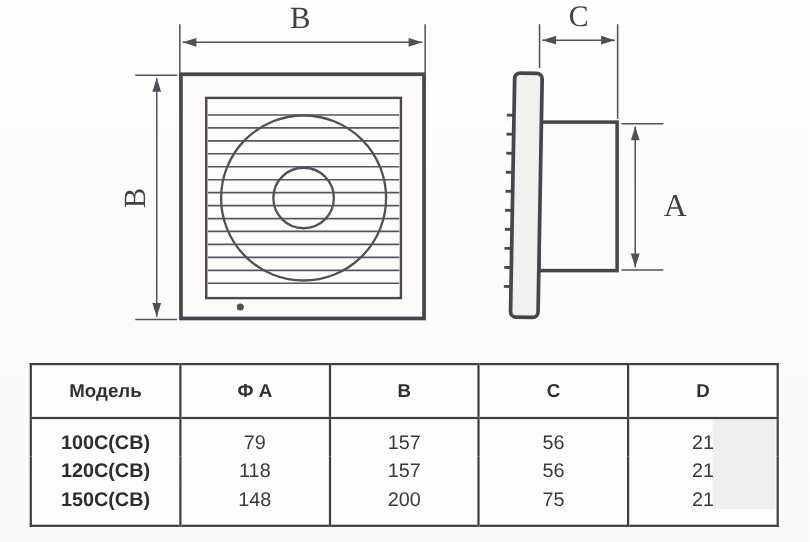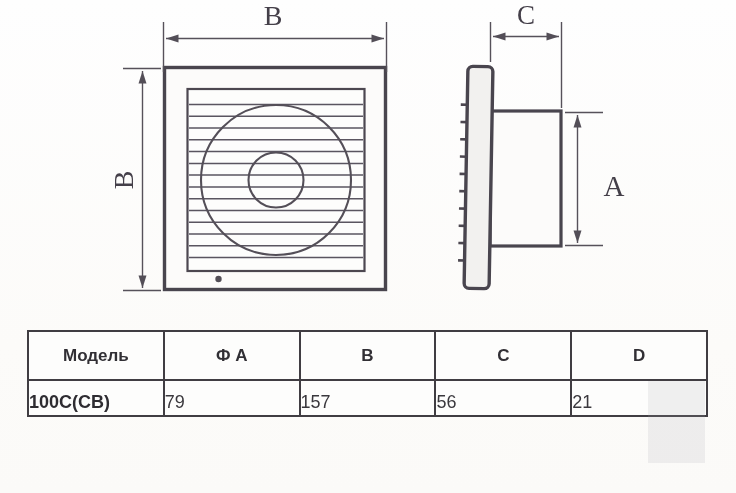--- a/index.html
+++ b/index.html
@@ -26,21 +26,21 @@
     height:45px;
     font-size:17px;font-weight:bold;
     border-bottom:2px solid #403d42;
     border-left:2px solid #403d42;
     text-align:center;vertical-align:middle;
     color:#312f34;
   }
   .spec-table td{
     font-size:18px;
     border-left:2px solid #403d42;
-    text-align:left;vertical-align:middle;
+    text-align:center;vertical-align:middle;
     height:26px;padding:0;
     color:#3a383d;
   }
   .spec-table th:first-child,.spec-table td:first-child{border-left:none;}
   .spec-table tr.row-first td{padding-top:8px;}
   .spec-table tr.row-last td{padding-bottom:10px;}
   .spec-table td.model{font-weight:bold;color:#2e2c31;}
   .scan-band{
     position:absolute;left:648px;top:381px;width:57px;height:82px;
     background:rgba(170,168,172,0.16);
@@ -137,19 +137,33 @@
       </tr>
     </thead>
     <tbody>
       <tr class="row-first">
         <td class="model">100С(СВ)</td>
         <td>79</td>
         <td>157</td>
         <td>56</td>
         <td>21</td>
       </tr>
+      <tr>
+        <td class="model">120С(СВ)</td>
+        <td>118</td>
+        <td>157</td>
+        <td>56</td>
+        <td>21</td>
+      </tr>
+      <tr class="row-last">
+        <td class="model">150С(СВ)</td>
+        <td>148</td>
+        <td>200</td>
+        <td>75</td>
+        <td>21</td>
+      </tr>
     </tbody>
   </table>
 
   
   <div class="scan-band"></div>
 
 </div>
 
 </body></html>

